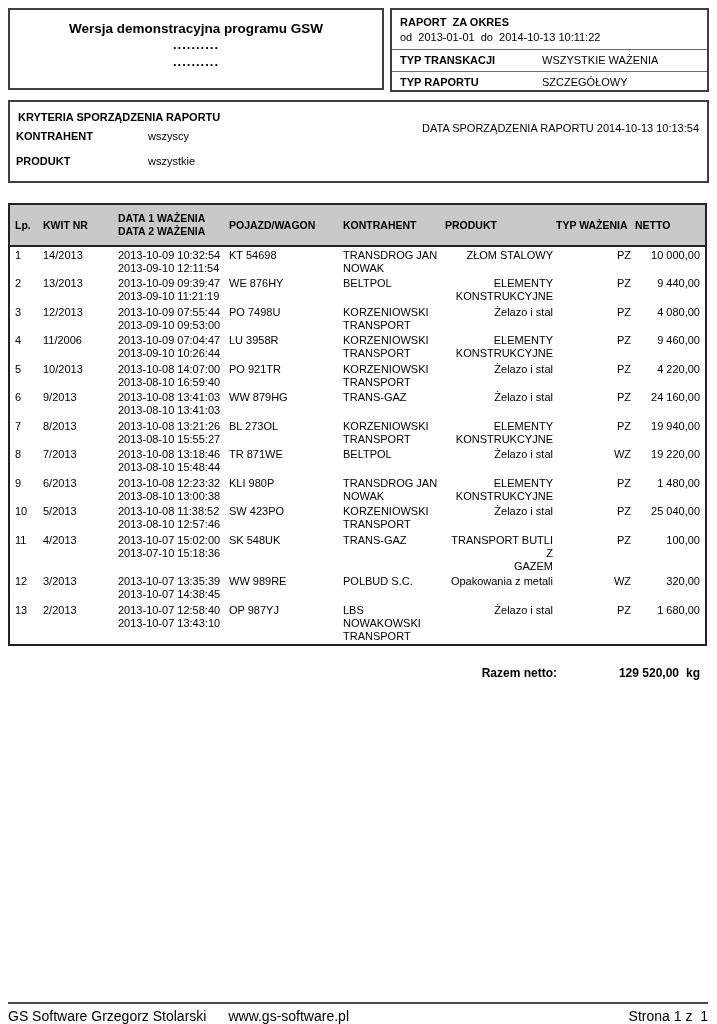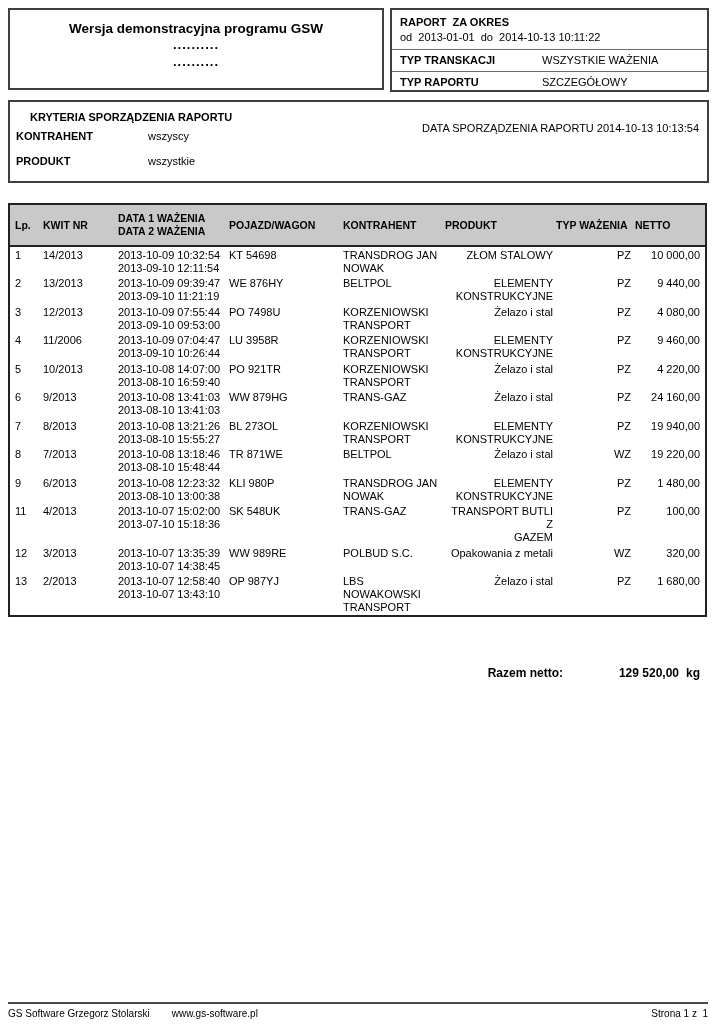--- a/index.html
+++ b/index.html
@@ -16,21 +16,21 @@
 
   .report-box { left:390px; top:8px; width:319px; height:84px; font-size:11px; }
   .rb-title { font-weight:bold; padding:6px 8px 1px; }
   .rb-period { padding:2px 8px 6px; border-bottom:1px solid #6b6b6b; }
   .rb-row { display:flex; padding:4px 8px 3px; }
   .rb-row.bordered { border-bottom:1px solid #6b6b6b; padding-bottom:5px; }
   .rb-label { font-weight:bold; width:142px; flex:none; }
 
   
   .crit-box { left:8px; top:100px; width:701px; height:83px; font-size:11px; }
-  .crit-title { position:absolute; left:20px; top:9px; font-weight:bold; }
+  .crit-title { position:absolute; left:8px; top:9px; font-weight:bold; }
   .crit-generated { position:absolute; right:8px; top:20px; }
   .crit-row { position:absolute; left:6px; }
   .crit-row1 { top:28px; }
   .crit-row2 { top:53px; }
   .crit-label { font-weight:bold; display:inline-block; width:132px; }
 
   
   table.report { position:absolute; left:8px; top:203px; width:614px; border-collapse:collapse; table-layout:fixed; border:2px solid #222; font-size:11px; }
   table.report thead tr { background:#c9c9c9; height:42px; }
   table.report th { font-size:10.5px; font-weight:bold; vertical-align:middle; text-align:left; padding:0; line-height:13px; border-bottom:2px solid #222; }
@@ -39,26 +39,26 @@
   .c-kwit { padding-left:2px !important; }
   .c-data { padding-left:1px !important; }
   .c-pojazd { padding-left:2px !important; }
   .c-kontr { padding-left:2px !important; }
   .c-prod { text-align:right; padding-right:2px !important; }
   th.c-typ { padding-left:1px !important; }
   td.c-typ { text-align:right; padding-right:4px !important; }
   .c-netto { text-align:right; padding-right:5px !important; }
 
   
-  .summary-label { position:absolute; top:666px; right:154px; font-weight:bold; font-size:12px; }
+  .summary-label { position:absolute; top:666px; right:160px; font-weight:bold; font-size:12px; }
   .summary-value { position:absolute; top:666px; right:17px; font-weight:bold; font-size:12px; }
   .summary-unit { margin-left:7px; }
 
   
-  .footer { position:absolute; left:8px; right:9px; top:1002px; border-top:2px solid #4a4a4a; padding-top:4px; font-size:10px; display:flex; justify-content:space-between; }
+  .footer { position:absolute; left:8px; right:9px; top:1002px; border-top:2px solid #4a4a4a; padding-top:4px; font-size:14px; display:flex; justify-content:space-between; }
   .footer-site { margin-left:22px; }
 </style>
 </head>
 <body>
 
 <div class="page">
 
   <div class="box demo-box">
     <div class="demo-title">Wersja demonstracyjna programu GSW</div>
     <div class="demo-dots">..........</div>
@@ -237,20 +237,34 @@
     </td>
     <td class="c-pojazd">KLI 980P</td>
     <td class="c-kontr preline">TRANSDROG JAN
 NOWAK</td>
     <td class="c-prod preline">ELEMENTY
 KONSTRUKCYJNE</td>
     <td class="c-typ">PZ</td>
     <td class="c-netto">1 480,00</td>
   </tr>
         <tr>
+    <td class="c-lp">10</td>
+    <td class="c-kwit">5/2013</td>
+    <td class="c-data">
+      <div>2013-10-08 11:38:52</div>
+      <div>2013-08-10 12:57:46</div>
+    </td>
+    <td class="c-pojazd">SW 423PO</td>
+    <td class="c-kontr preline">KORZENIOWSKI
+TRANSPORT</td>
+    <td class="c-prod preline">Żelazo i stal</td>
+    <td class="c-typ">PZ</td>
+    <td class="c-netto">25 040,00</td>
+  </tr>
+        <tr>
     <td class="c-lp">11</td>
     <td class="c-kwit">4/2013</td>
     <td class="c-data">
       <div>2013-10-07 15:02:00</div>
       <div>2013-07-10 15:18:36</div>
     </td>
     <td class="c-pojazd">SK 548UK</td>
     <td class="c-kontr preline">TRANS-GAZ</td>
     <td class="c-prod preline">TRANSPORT BUTLI Z
 GAZEM</td>

